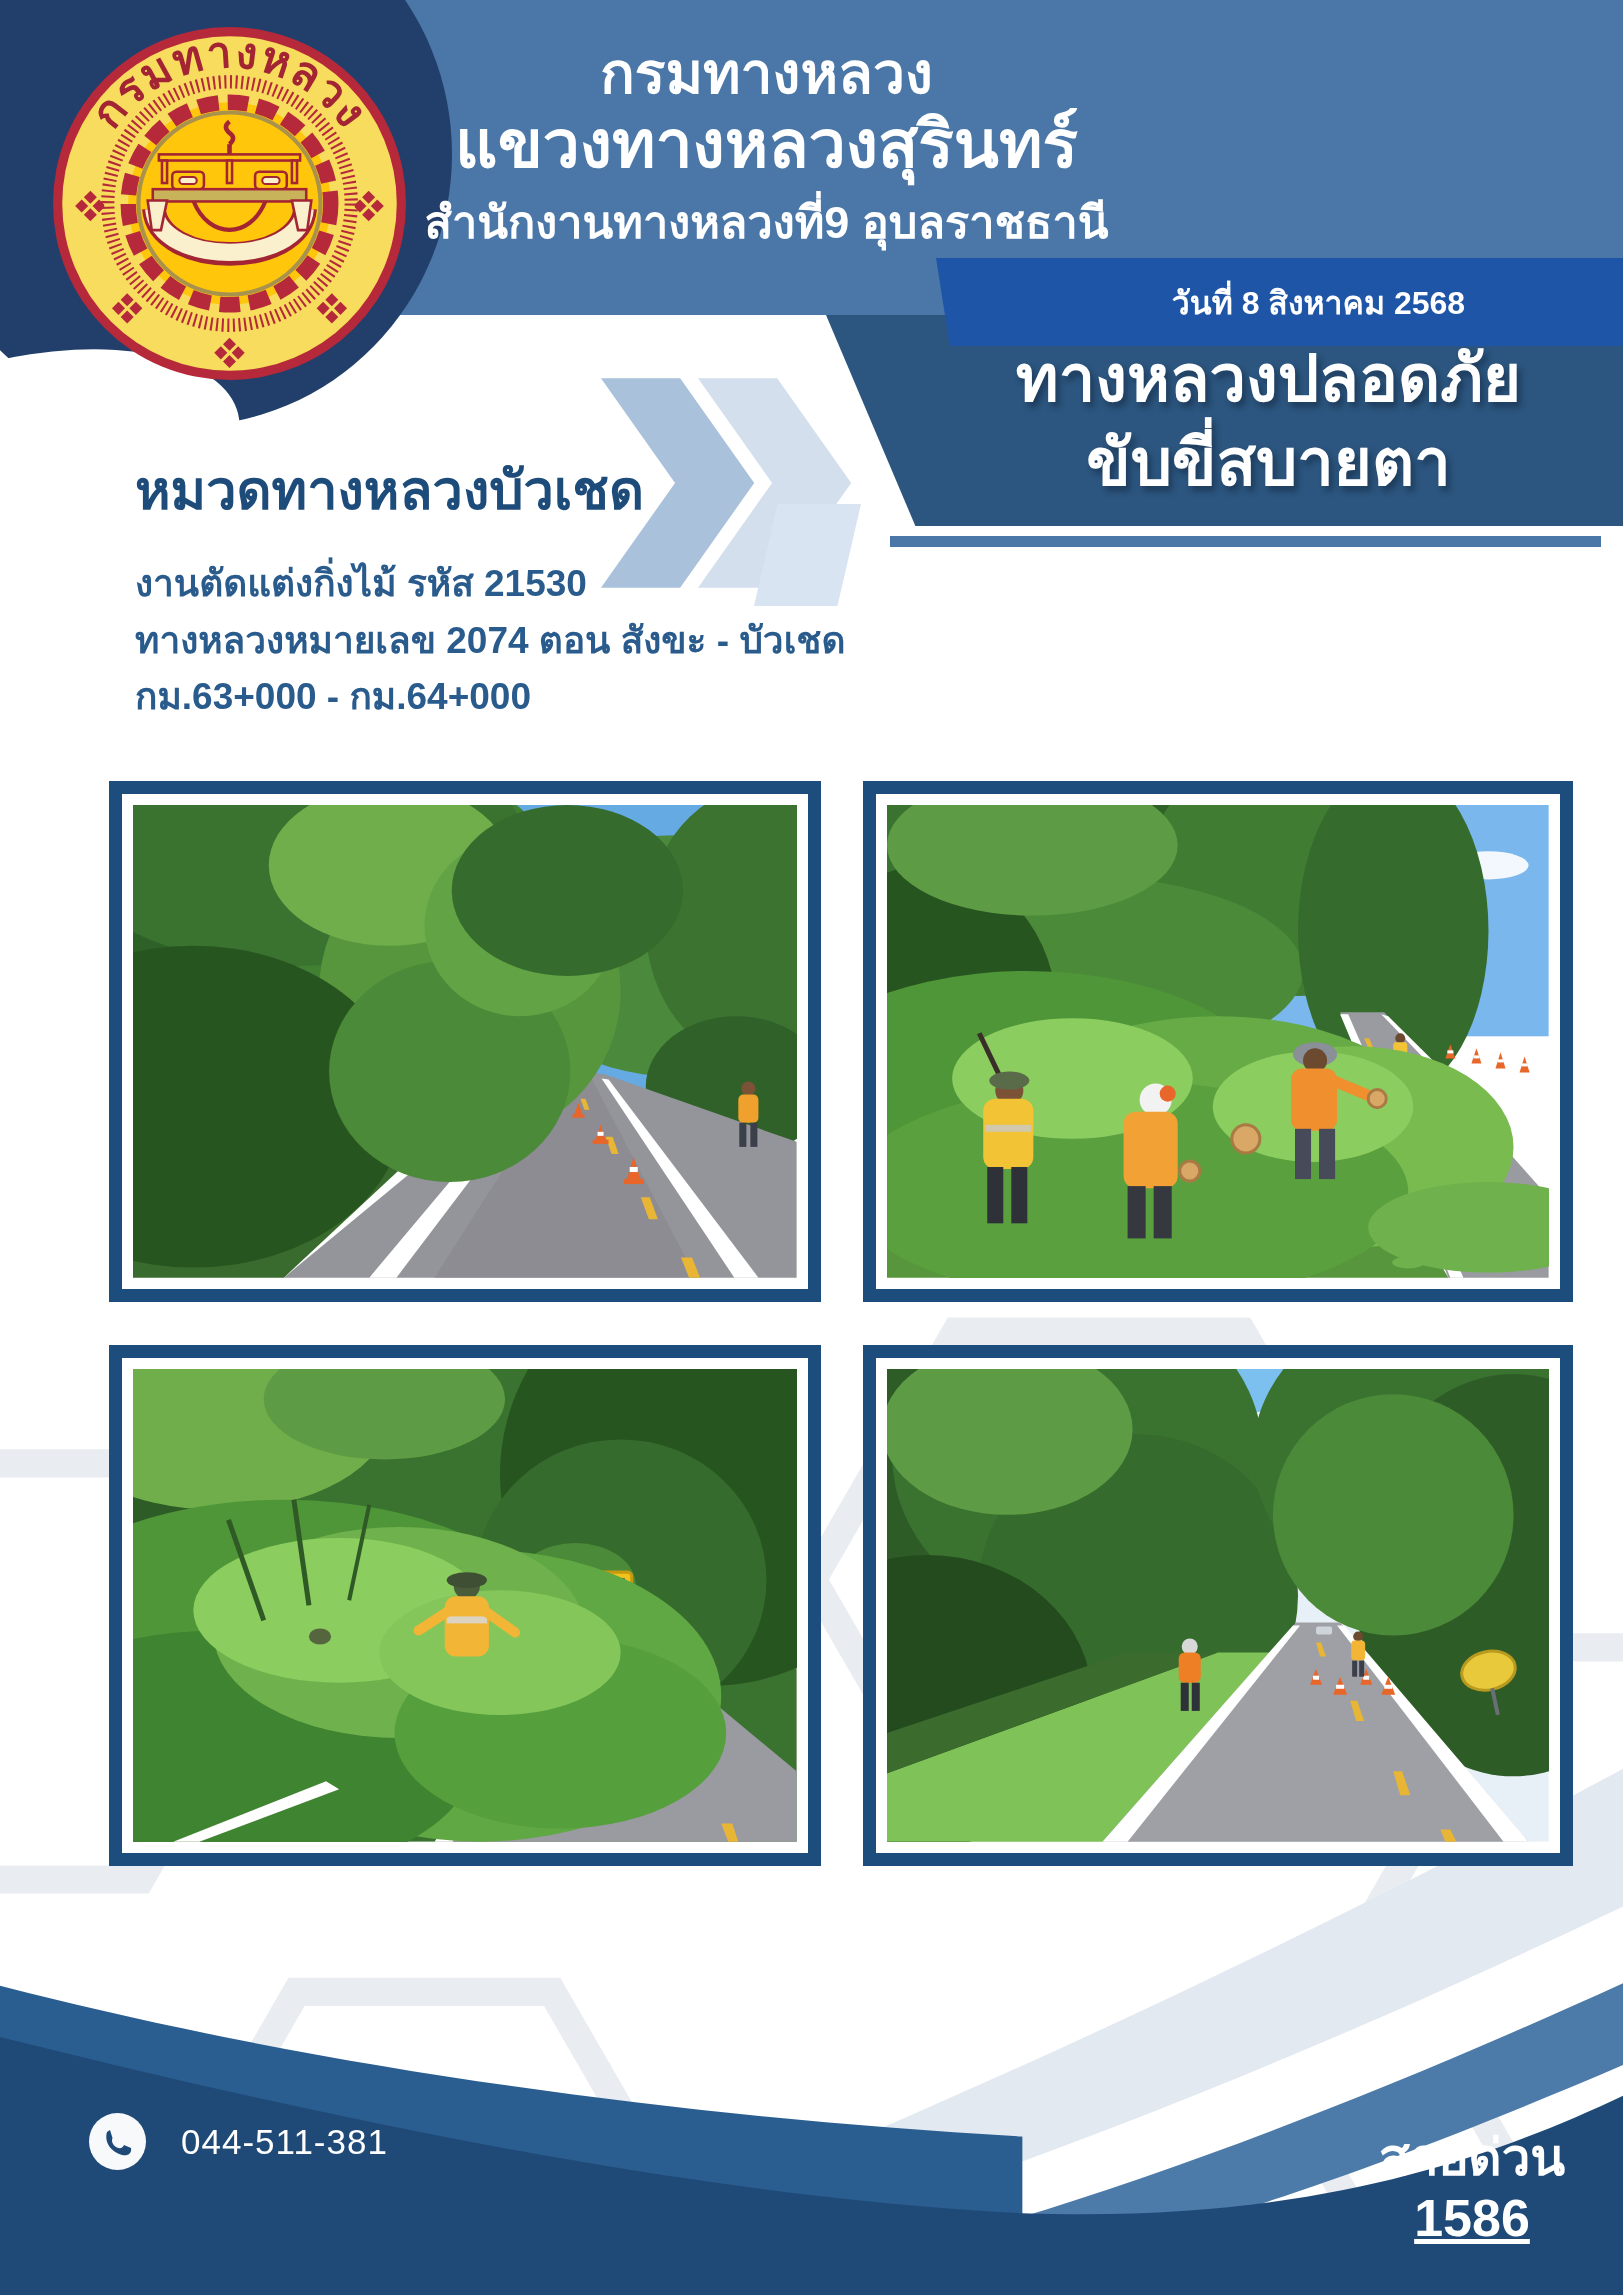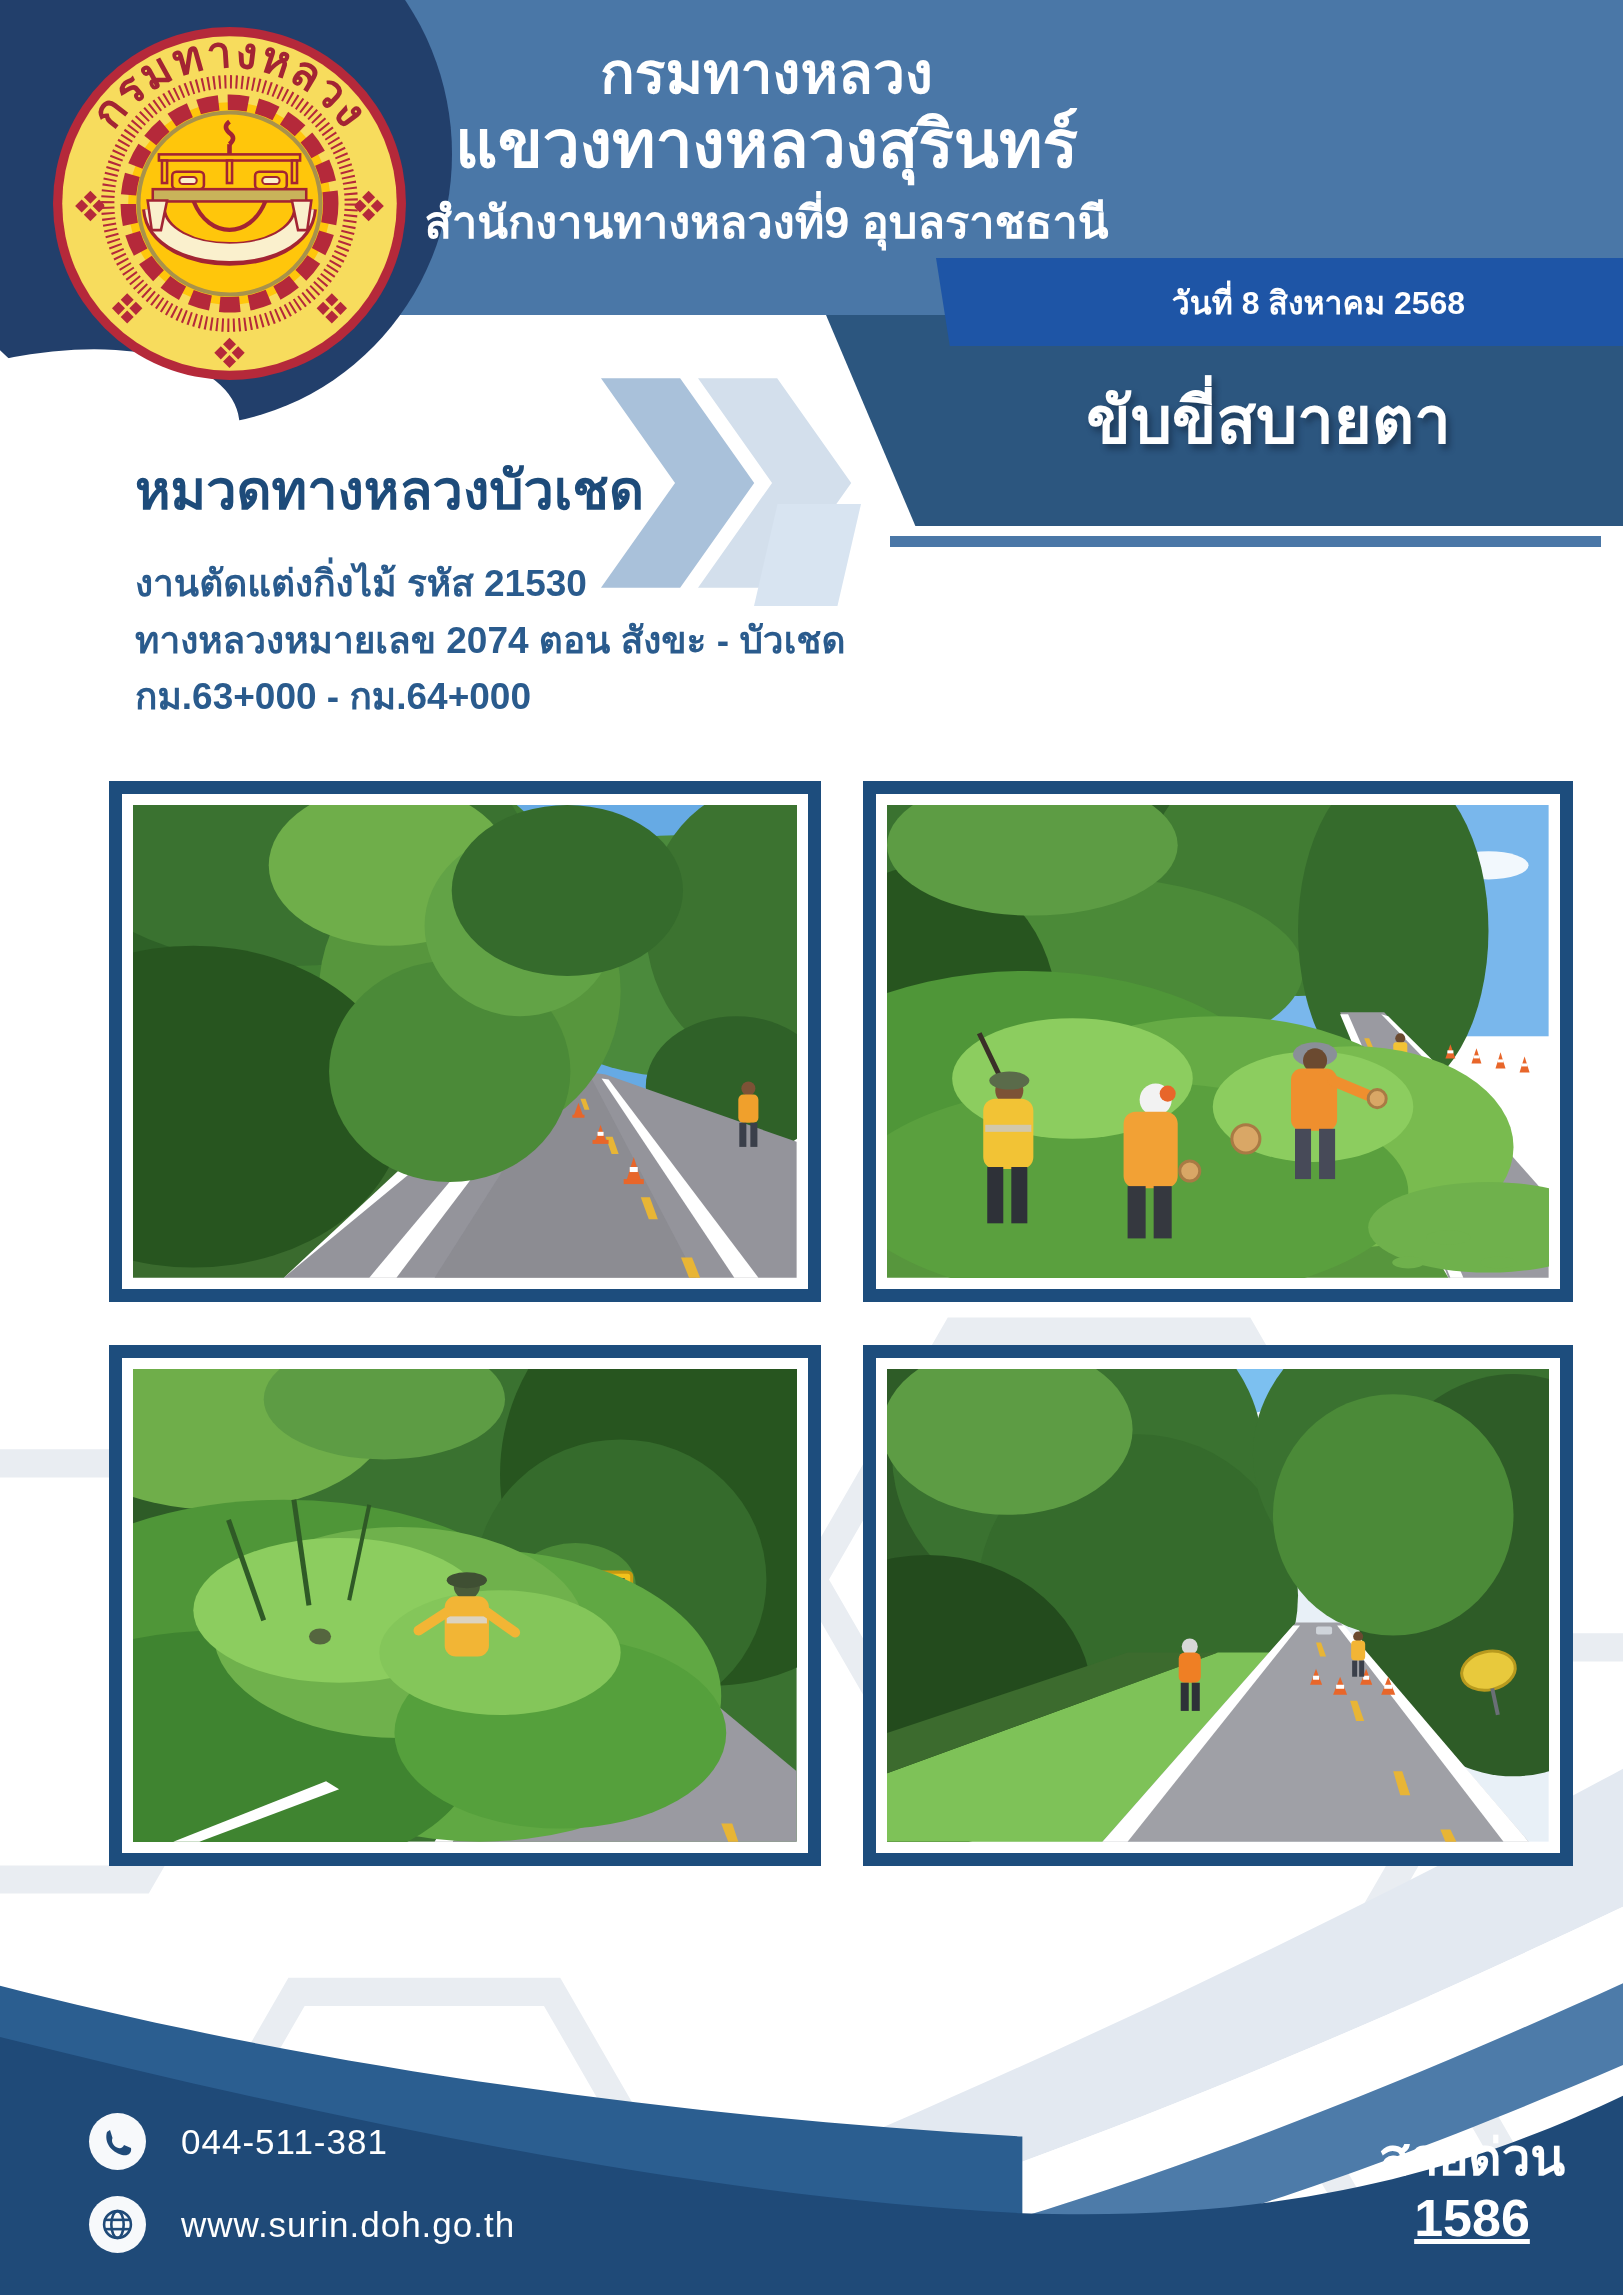--- a/index.html
+++ b/index.html
@@ -146,20 +146,21 @@
       <polygon points="122,-6 160,-6 152,52 134,52" fill="#faf0cd" stroke="#a32433" stroke-width="5"></polygon>
     </g>
   </svg>
 
   <div class="abs hdr-text hdr-dept">กรมทางหลวง</div>
   <div class="abs hdr-text hdr-district">แขวงทางหลวงสุรินทร์</div>
   <div class="abs hdr-text hdr-office">สำนักงานทางหลวงที่9 อุบลราชธานี</div>
 
   <div class="abs light-para"></div>
   <div class="abs slogan-panel">
+    <div class="t">ทางหลวงปลอดภัย</div>
     <div class="t">ขับขี่สบายตา</div>
   </div>
   <div class="abs date-strip">
     <div class="t">วันที่ 8 สิงหาคม 2568</div>
   </div>
   <div class="abs underline-bar"></div>
 
   <div class="abs sec-title">หมวดทางหลวงบัวเชด</div>
   <div class="abs body-line bl1">งานตัดแต่งกิ่งไม้  รหัส 21530</div>
   <div class="abs body-line bl2">ทางหลวงหมายเลข 2074  ตอน สังขะ - บัวเชด</div>
@@ -448,31 +449,20 @@
   </svg>
 
   <div class="abs contact c-phone">
     <div class="icon">
       <svg width="32" height="32" viewBox="-32 -32 64 64">
         <path d="M -22 -20 C -28 0 -14 20 8 26 C 20 29 28 22 26 12 L 12 6 C 10 12 4 14 -2 11 C -10 7 -14 -1 -11 -8 L -16 -24 Z" fill="#1f4a78"></path>
       </svg>
     </div>
     <div class="txt">044-511-381</div>
   </div>
-  <div class="abs contact c-web">
-    <div class="icon">
-      <svg width="33" height="33" viewBox="-32 -32 64 64">
-        <circle cx="0" cy="0" r="26" fill="none" stroke="#1f4a78" stroke-width="5"></circle>
-        <ellipse cx="0" cy="0" rx="12" ry="26" fill="none" stroke="#1f4a78" stroke-width="5"></ellipse>
-        <line x1="-26" y1="-9" x2="26" y2="-9" stroke="#1f4a78" stroke-width="5"></line>
-        <line x1="-26" y1="9" x2="26" y2="9" stroke="#1f4a78" stroke-width="5"></line>
-      </svg>
-    </div>
-    <div class="txt">www.surin.doh.go.th</div>
-  </div>
 
   <div class="abs hotline">
     <div class="lbl">สายด่วน</div>
     <div class="num">1586</div>
   </div>
 
 </div>
 
 
 </body></html>

